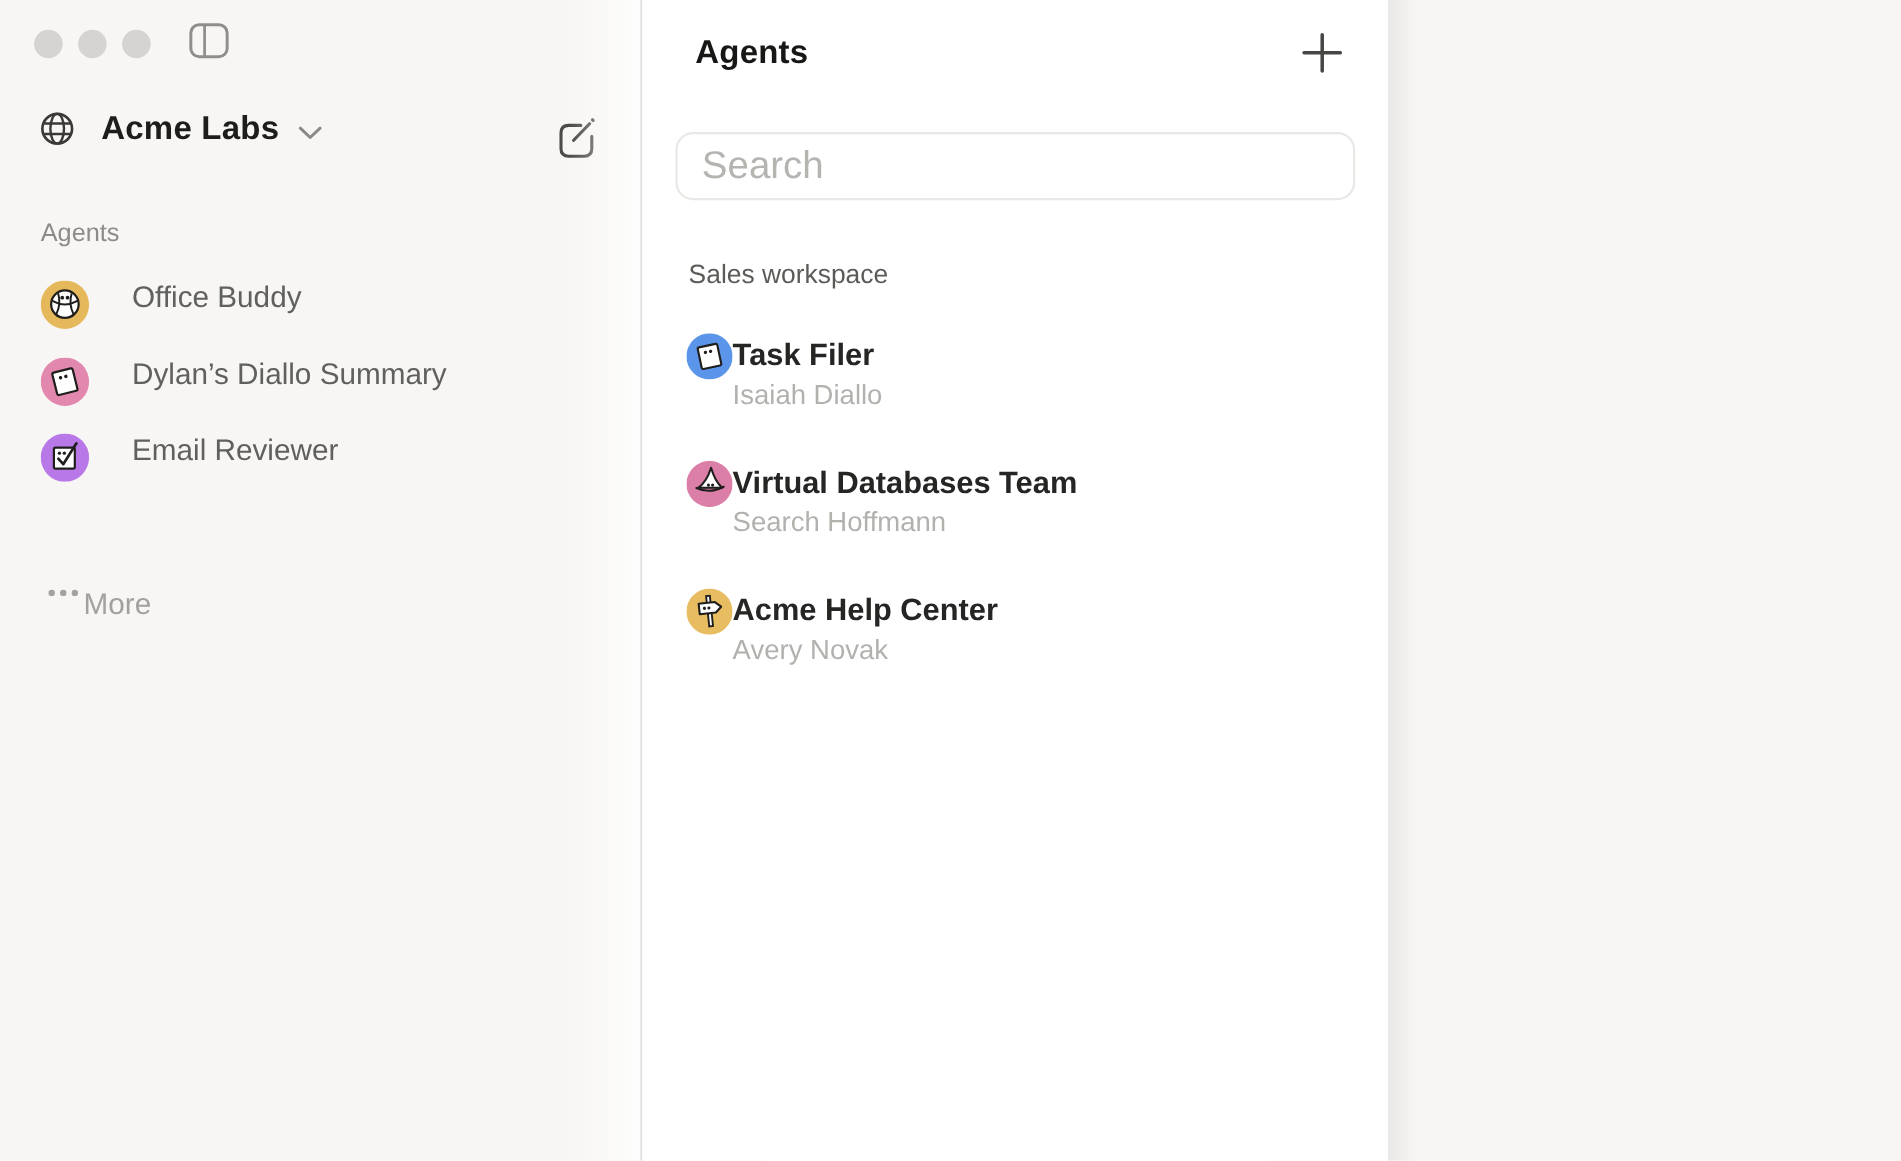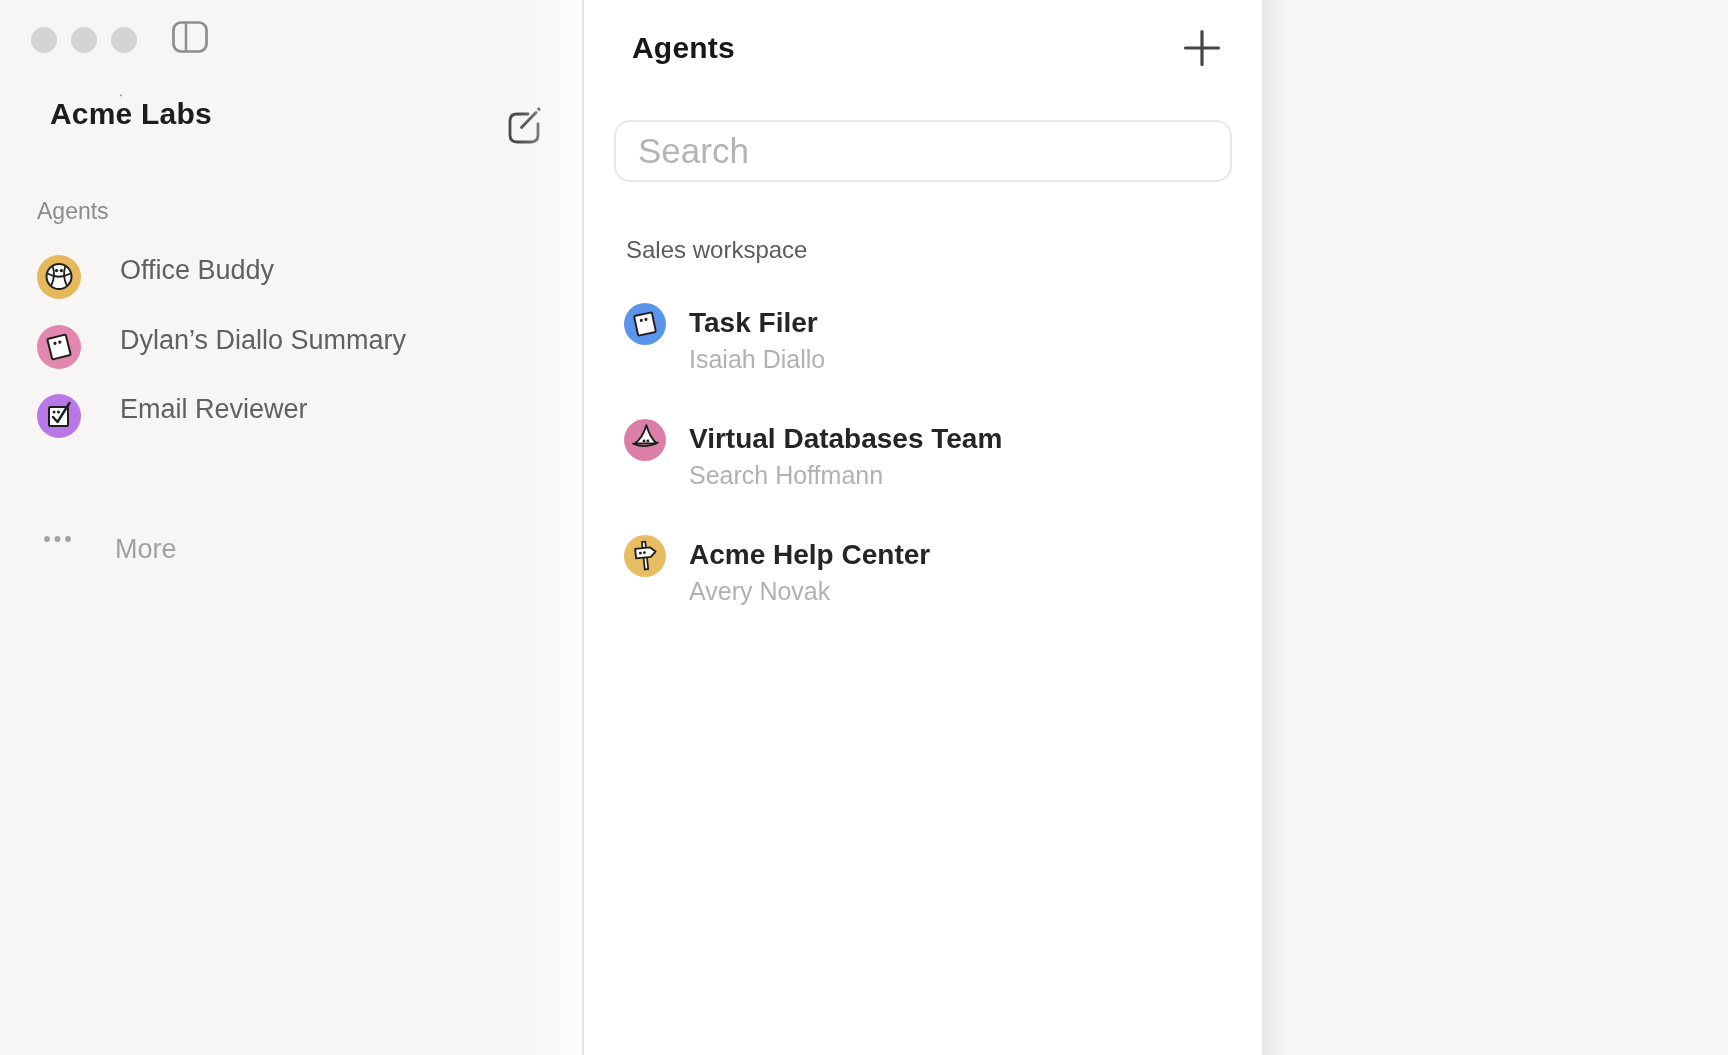--- a/index.html
+++ b/index.html
@@ -6,41 +6,41 @@
     font-family:"Liberation Sans","DejaVu Sans",sans-serif;background:#f7f6f4;}
   .app{position:absolute;inset:0;}
 
   
   .sidebar{position:absolute;left:0;top:0;width:584px;height:1055px;background:#f7f6f4;border-right:2px solid #e3e2e0;box-sizing:border-box;}
   .sidebar::after{content:"";position:absolute;right:0;top:0;width:64px;height:100%;
     background:linear-gradient(to right,rgba(255,255,255,0),rgba(255,255,255,.8));pointer-events:none;}
   .traffic{position:absolute;left:31px;top:27px;display:flex;gap:14px;}
   .traffic span{width:26px;height:26px;border-radius:50%;background:#d5d4d2;display:block;}
   .toggle{position:absolute;left:170px;top:19px;background:none;border:none;padding:0;cursor:pointer;}
-  .workspace{position:absolute;left:31px;top:94px;height:46px;display:flex;align-items:center;cursor:pointer;flex-direction:column;}
+  .workspace{position:absolute;left:31px;top:94px;height:46px;display:flex;align-items:center;cursor:pointer;}
   .ws-name{font-size:30px;font-weight:700;color:#1d1d1b;margin-left:19px;letter-spacing:.2px;}
   .ws-chevron{margin-left:14px;margin-top:8px;}
   .compose{position:absolute;left:504px;top:106px;background:none;border:none;padding:0;cursor:pointer;}
   .side-section{position:absolute;left:37px;top:198px;font-size:23px;color:#8c8b88;}
   .srow{position:absolute;left:37px;height:44px;display:flex;align-items:flex-start;cursor:pointer;}
   .slabel{font-size:27px;color:#60605d;margin-left:39px;white-space:nowrap;}
-  .more-label{font-size:27px;color:#a2a19e;margin-left:39px;}
+  .more-label{font-size:27px;color:#a2a19e;}
   .more-icon{margin-left:5px;}
 
   
   .panel{position:absolute;left:584px;top:0;width:678px;height:1055px;background:#ffffff;}
   .p-title{position:absolute;left:48px;top:31px;margin:0;font-size:30px;font-weight:700;color:#171715;letter-spacing:.2px;}
   .add{position:absolute;left:598px;top:28px;background:none;border:none;padding:0;cursor:pointer;}
   .search{position:absolute;left:30px;top:120px;width:618px;height:62px;box-sizing:border-box;
     border:2px solid #e9e8e5;border-radius:16px;background:#fff;font-family:inherit;
     font-size:35px;color:#333;padding:0 22px;outline:none;}
   .search::placeholder{color:#b5b4b1;}
   .p-section{position:absolute;left:42px;top:236px;font-size:24px;font-weight:500;color:#5b5b58;}
   .arow{position:absolute;left:40px;display:flex;align-items:flex-start;cursor:pointer;}
-  .arow .txt{margin-left:23px;padding-top:2px;}
+  .arow .txt{padding-top:2px;}
   .a-name{font-size:28px;font-weight:600;color:#252523;line-height:36px;white-space:nowrap;}
   .a-owner{font-size:25px;color:#b2b1ae;line-height:32px;margin-top:2px;white-space:nowrap;}
 
   
   .backdrop{position:absolute;left:1262px;top:0;width:466px;height:1055px;background:#f7f6f4;}
   .backdrop::before{content:"";position:absolute;left:0;top:0;width:26px;height:100%;
     background:linear-gradient(to right,rgba(0,0,0,.06),rgba(0,0,0,0));}
   svg{display:block;}
 </style>
 </head>

